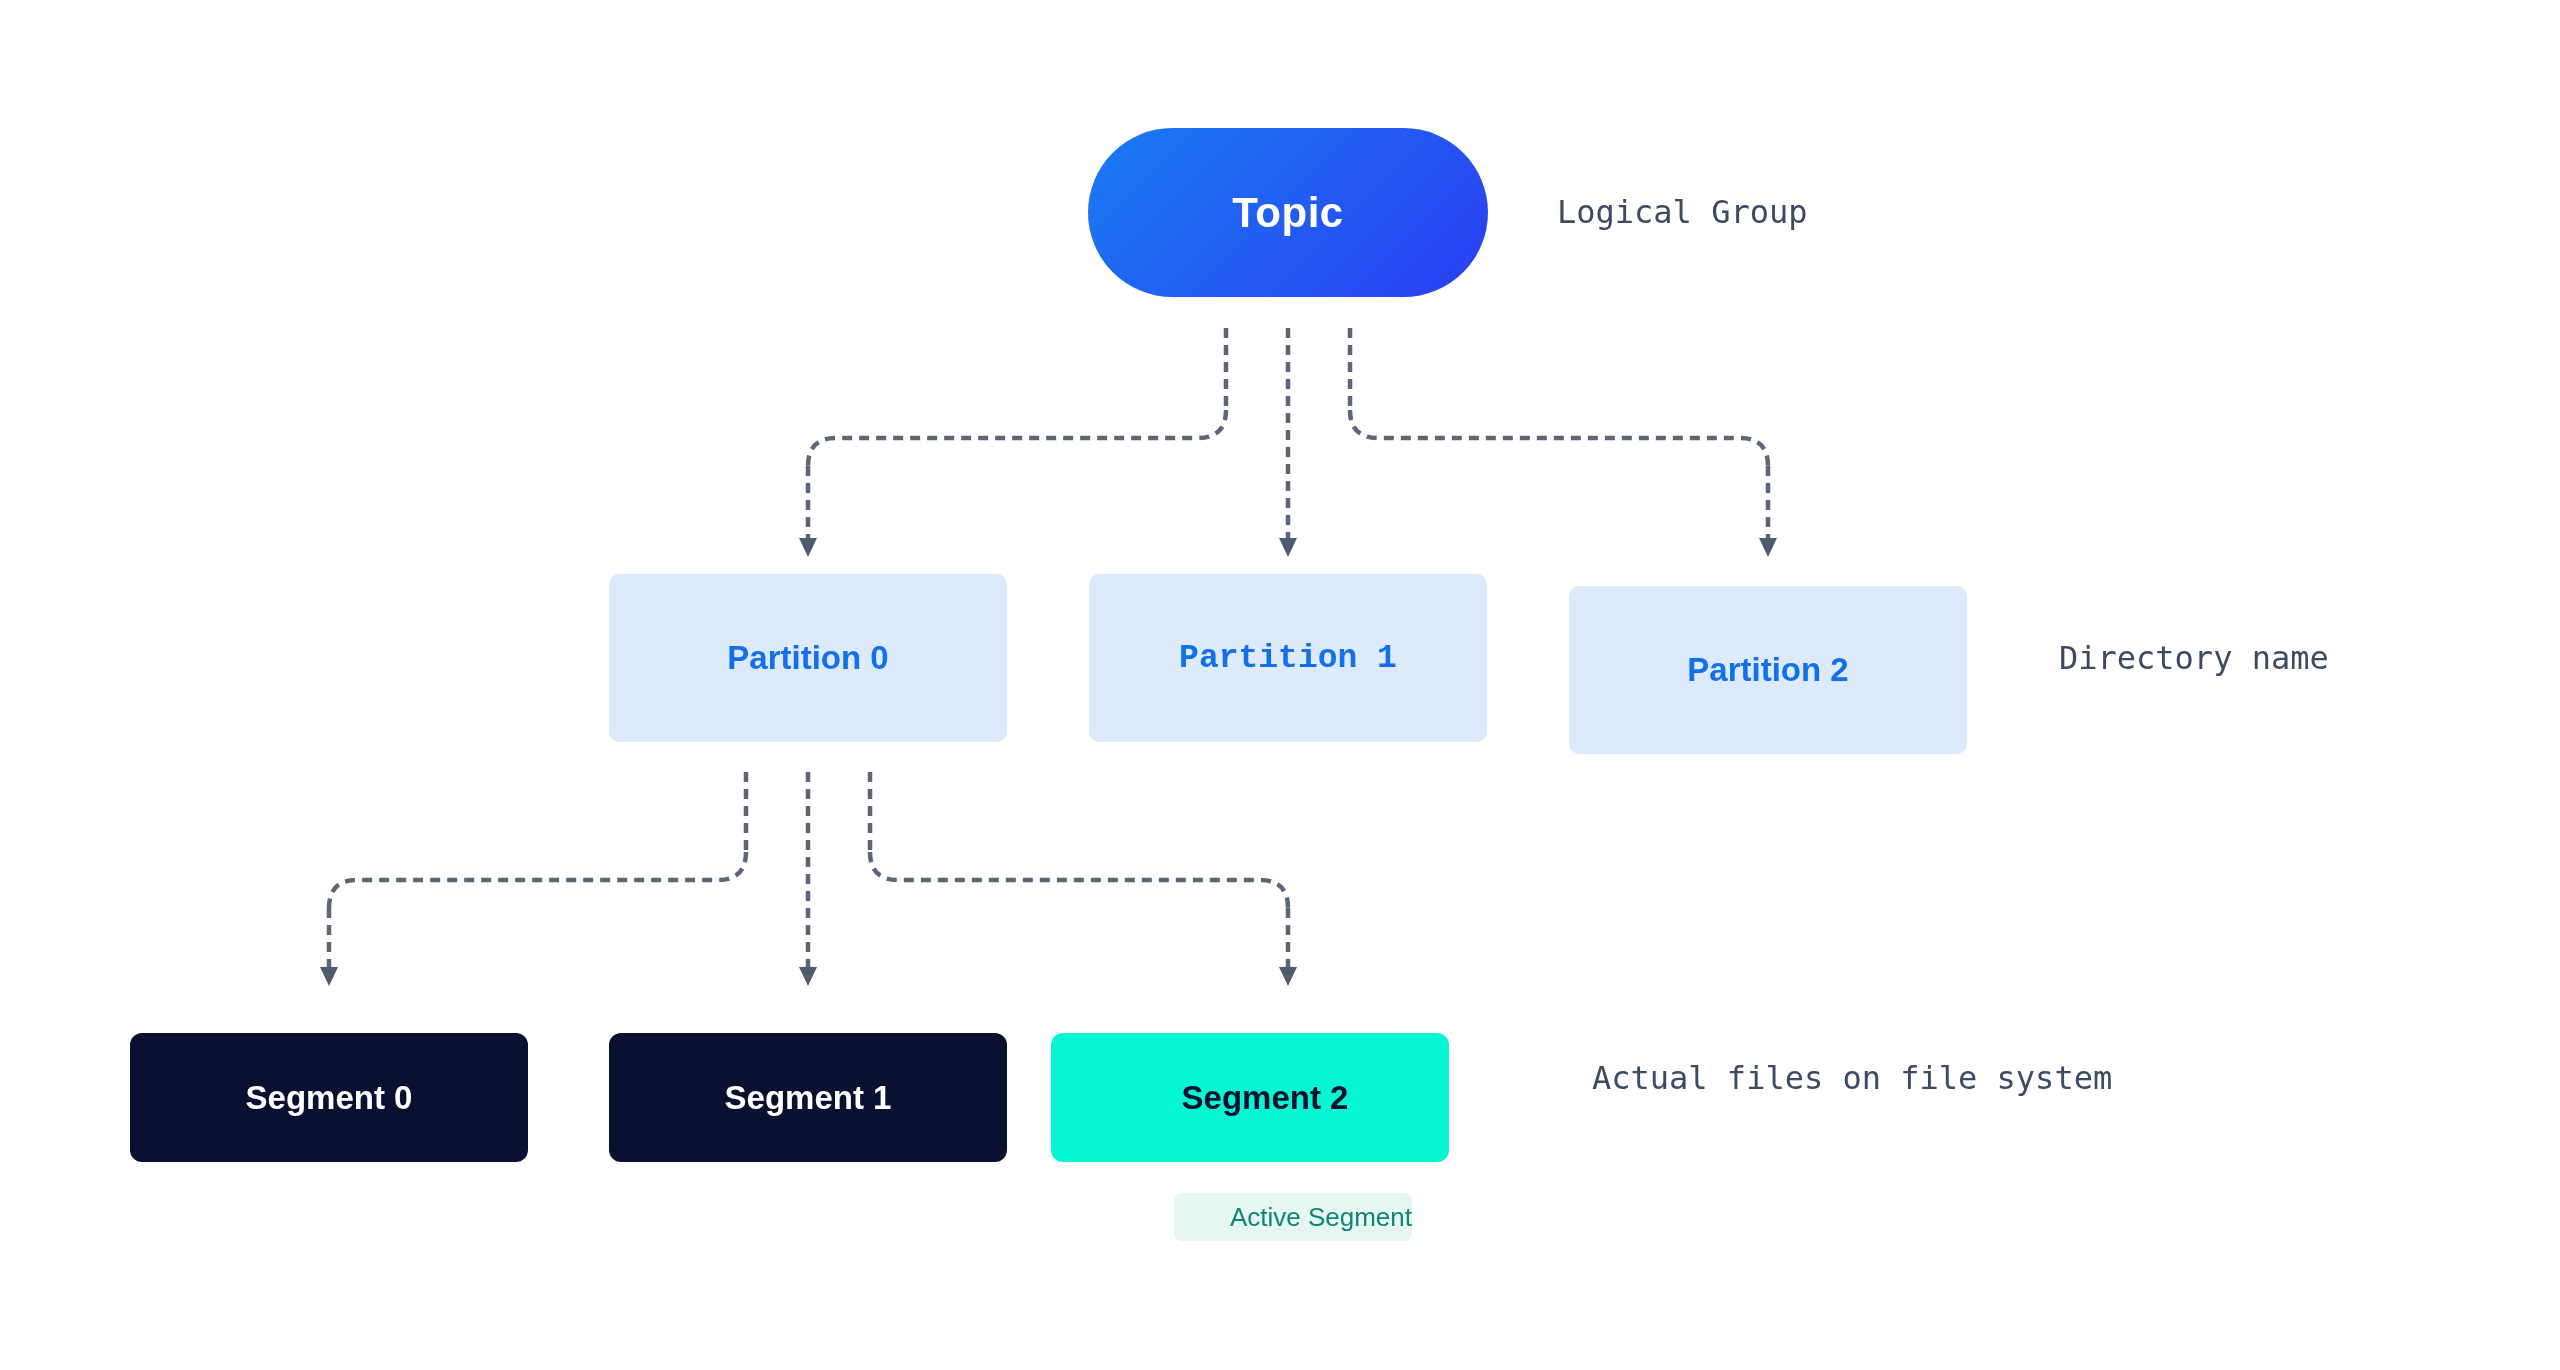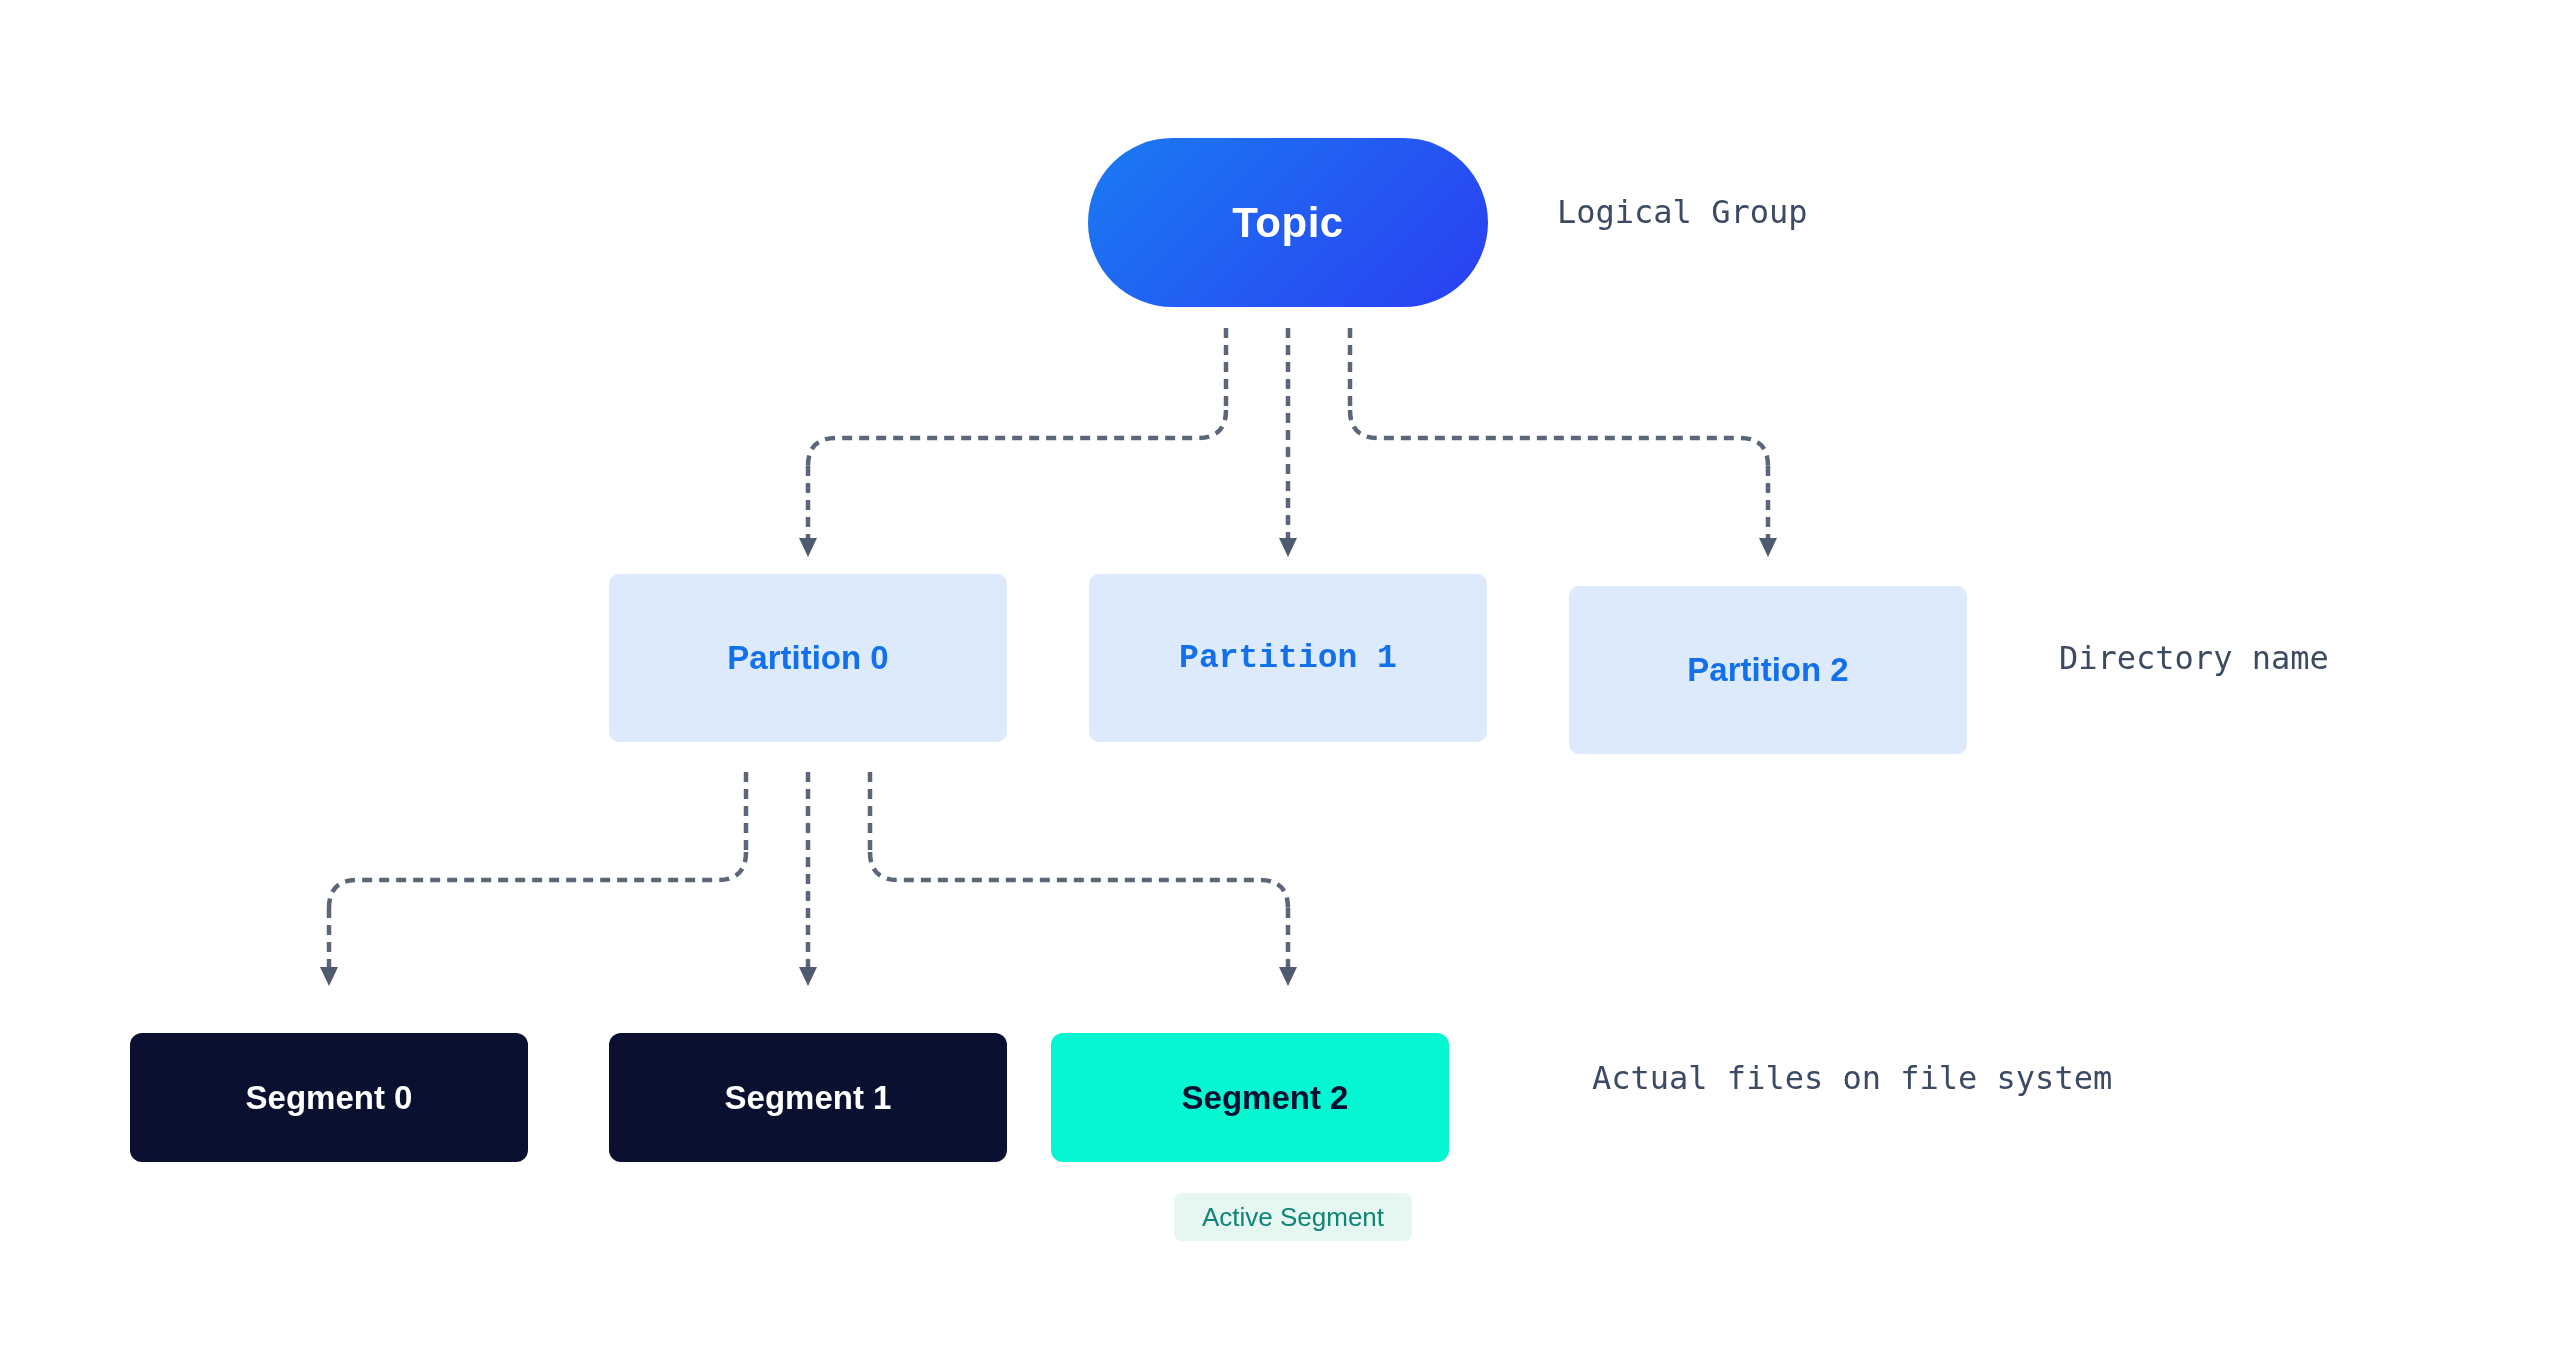--- a/index.html
+++ b/index.html
@@ -14,21 +14,21 @@
     width: 2560px; height: 1370px;
     background: var(--canvas-bg, #ffffff);
   }
   .abs { position: absolute; }
 
   
   .topic-pill {
     left: 1088px; top: 128px; width: 400px; height: 169px;
     border-radius: 84.5px;
     background: linear-gradient(135deg, var(--topic-grad-start) 0%, var(--topic-grad-end) 100%);
-    display: flex; align-items: center; justify-content: center; margin-top: 10px;
+    display: flex; align-items: center; justify-content: center;
   }
   .topic-pill .label {
     color: var(--topic-text);
     font-size: 42px; font-weight: 700; letter-spacing: 0.5px;
   }
 
   
   .node {
     display: flex; align-items: center; justify-content: center;
     font-weight: 700; font-size: 33px;
@@ -55,21 +55,21 @@
     color: var(--active-segment-text);
     padding-left: 30px;
   }
 
   
   .badge {
     left: 1174px; top: 1193px; width: 238px; height: 48px;
     background: var(--badge-bg);
     color: var(--badge-text);
     border-radius: 8px;
-    display: flex; align-items: center; justify-content: center;
+    display: flex; align-items: center; justify-content: flex-end;
     font-size: 26px; font-weight: 500;
   }
 
   
   .note {
     font-family: "DejaVu Sans Mono", "Liberation Mono", monospace;
     color: var(--annotation-text);
     font-size: 32px; line-height: 41px;
     white-space: nowrap;
   }

